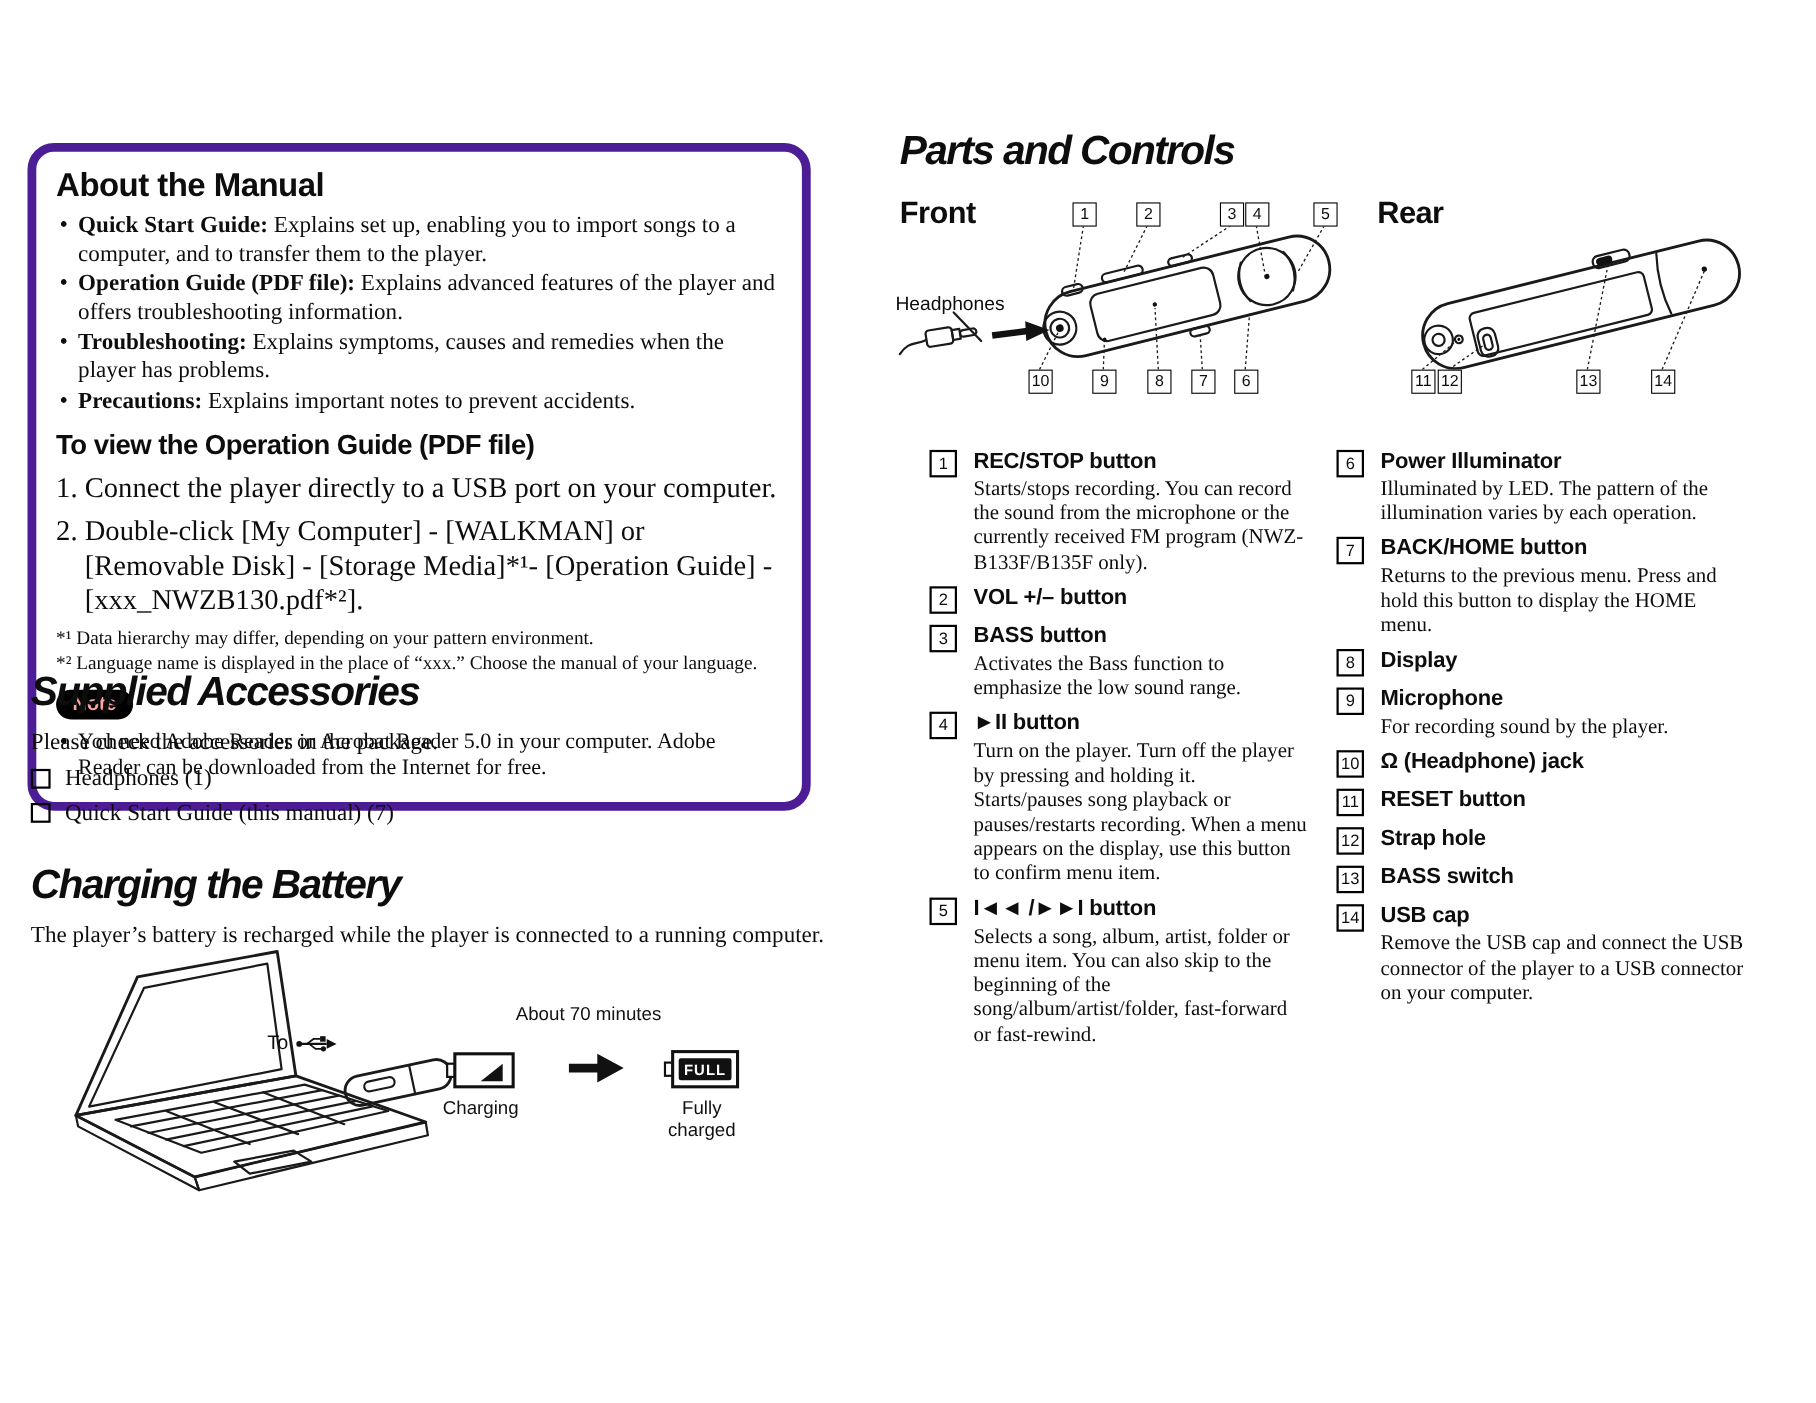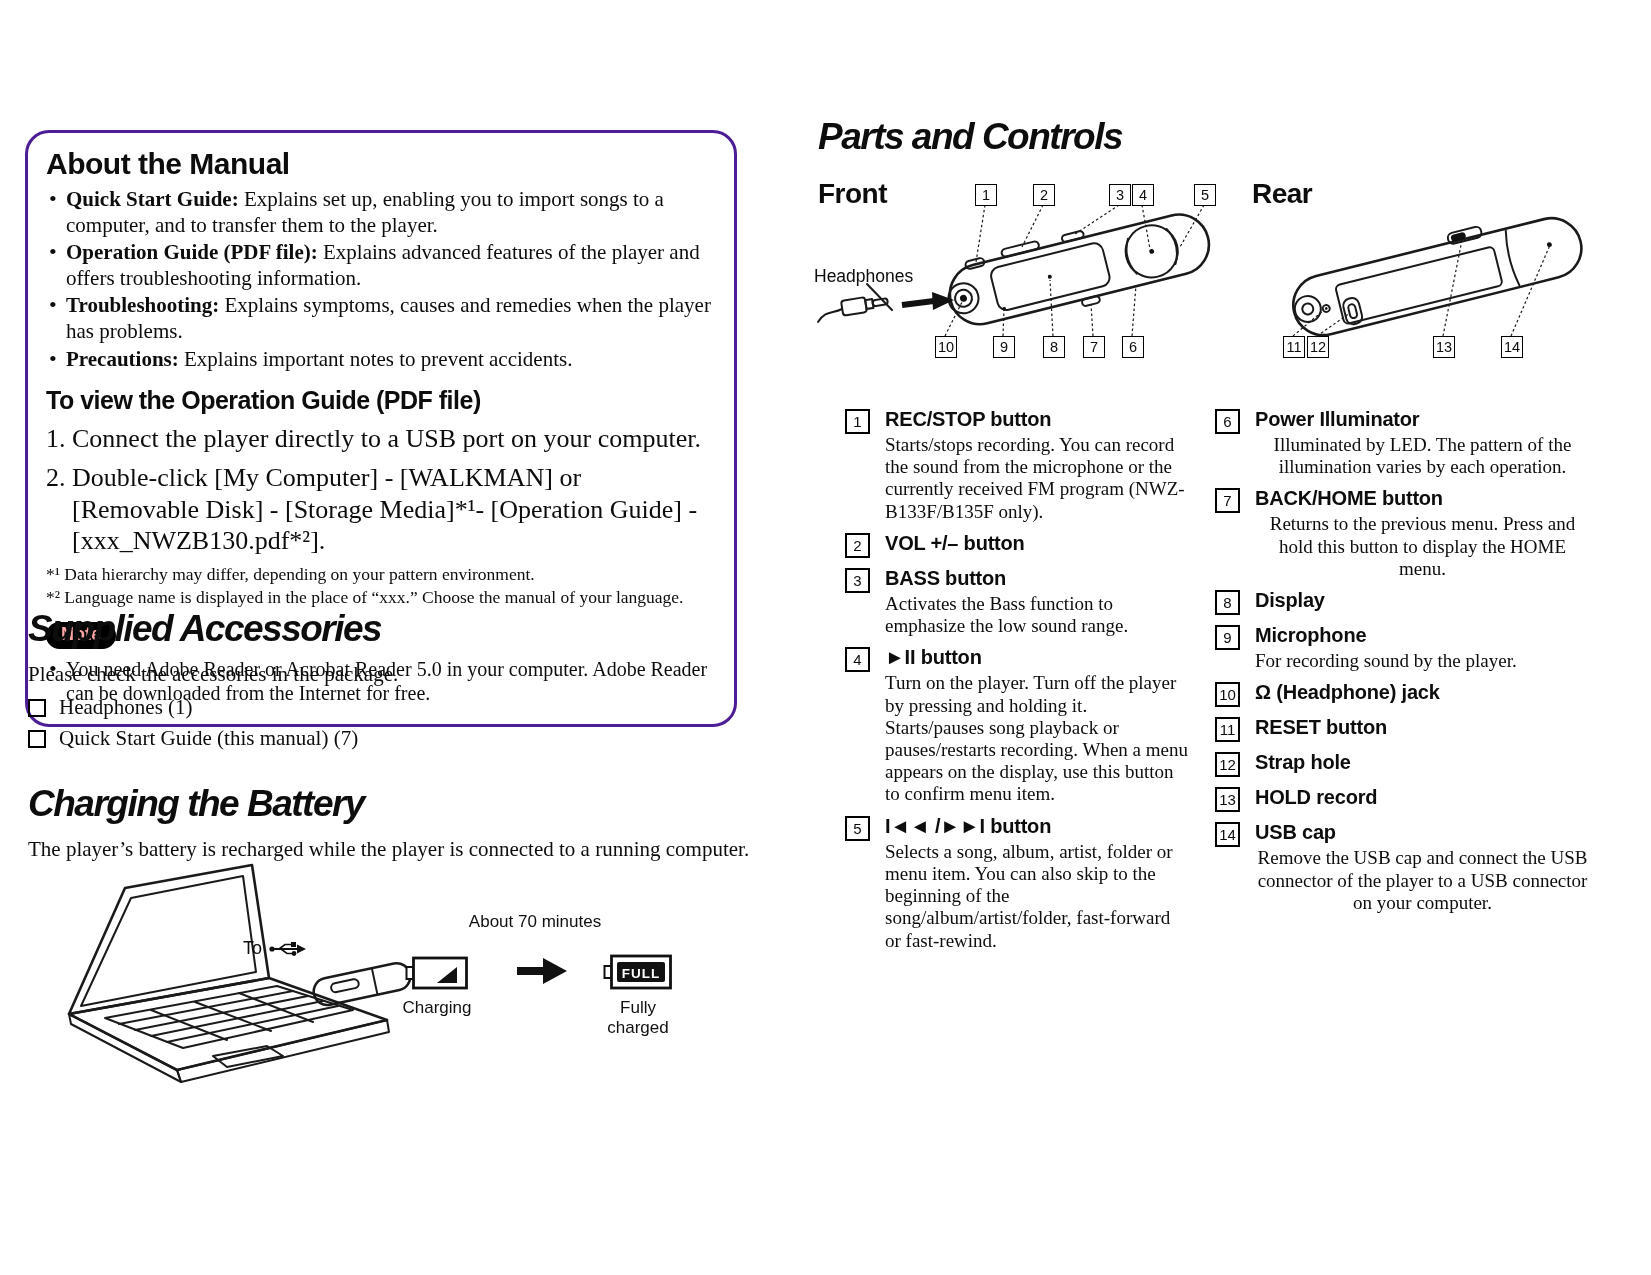--- a/index.html
+++ b/index.html
@@ -5,21 +5,21 @@
   html,body{margin:0;padding:0;background:#e8e8e8;}
   .page{position:relative;width:1651px;height:1275px;background:#ffffff;color:#0d0d0d;overflow:hidden;
         font-family:"Liberation Serif",serif;}
   
   .big-italic{font-family:"Liberation Sans",sans-serif;font-weight:bold;font-style:italic;
               font-size:37px;letter-spacing:-1.5px;margin:0;}
   .box-h1{font-family:"Liberation Sans",sans-serif;font-weight:bold;font-size:30px;letter-spacing:-0.5px;margin:0 0 6px 0;}
   .box-h2{font-family:"Liberation Sans",sans-serif;font-weight:bold;font-size:25px;letter-spacing:-0.5px;margin:14px 0 8px 0;}
   .side-label{font-family:"Liberation Sans",sans-serif;font-weight:bold;font-size:28px;letter-spacing:-0.5px;}
   
-  .about-box{position:absolute;left:25px;top:130px;width:712px;border:3px solid #4c1d95;border-radius:24px;
+  .about-box{position:absolute;left:25px;top:130px;width:712px;border:8px solid #4c1d95;border-radius:24px;
              padding:14px 22px 16px 18px;box-sizing:border-box;}
   .bullets{margin:4px 0 0 0;padding:0;list-style:none;}
   .bullets li{position:relative;padding-left:20px;font-size:21px;line-height:1.22;margin-bottom:2px;}
   .bullets li::before{content:"•";position:absolute;left:3px;top:-1px;font-size:22px;}
   .lead{font-weight:bold;}
   .step{font-size:26px;line-height:1.22;margin:7px 0;}
   .hang{padding-left:26px;text-indent:-26px;}
   .fn{font-size:17.5px;line-height:1.25;margin:1px 0;padding-left:18px;text-indent:-18px;}
   .note-pill{display:inline-block;background:#000;color:#fca5a5;border-radius:15px;padding:2px 15px 4px 15px;
              font-family:"Liberation Sans",sans-serif;font-weight:bold;font-size:18px;margin:12px 0 6px 0;}
@@ -51,21 +51,21 @@
   .parts-cols{position:absolute;left:845px;top:408px;width:806px;display:flex;}
   .pcol1{width:370px;flex:0 0 auto;}
   .pcol2{width:436px;flex:0 0 auto;}
   .pitem{display:flex;align-items:flex-start;margin-bottom:9px;}
   .numbox{flex:0 0 auto;width:21px;height:21px;border:2px solid #000;display:flex;align-items:center;
           justify-content:center;font-family:"Liberation Sans",sans-serif;font-size:15px;margin-right:15px;margin-top:1px;}
   .pname{font-family:"Liberation Sans",sans-serif;font-weight:bold;font-size:20px;letter-spacing:-0.2px;margin-bottom:3px;}
   .pdesc{font-size:19px;line-height:1.17;}
   .pdesc:empty{display:none;}
   .pcol1 .pdesc{max-width:305px;}
-  .pcol2 .pdesc{max-width:335px;text-align:center;}
+  .pcol2 .pdesc{max-width:335px;}
 </style>
 </head>
 <body>
 
 <div class="page">
 
   <div class="about-box">
     <h1 class="box-h1">About the Manual</h1>
     <ul class="bullets">
       <li><span class="lead">Quick Start Guide:</span><span> Explains set up, enabling you to import songs to a computer, and to transfer them to the player.</span></li>
@@ -322,21 +322,21 @@
       </div>
       <div class="pitem">
         <span class="numbox">12</span>
         <div>
             <div class="pname">Strap hole</div>
              </div>
       </div>
       <div class="pitem">
         <span class="numbox">13</span>
         <div>
-            <div class="pname">HOLD record</div>
+            <div class="pname">BASS switch</div>
              </div>
       </div>
       <div class="pitem">
         <span class="numbox">14</span>
         <div>
             <div class="pname">USB cap</div>
              <div class="pdesc">Remove the USB cap and connect the USB connector of the player to a USB connector on your computer.</div>
           </div>
       </div>
     </div>

